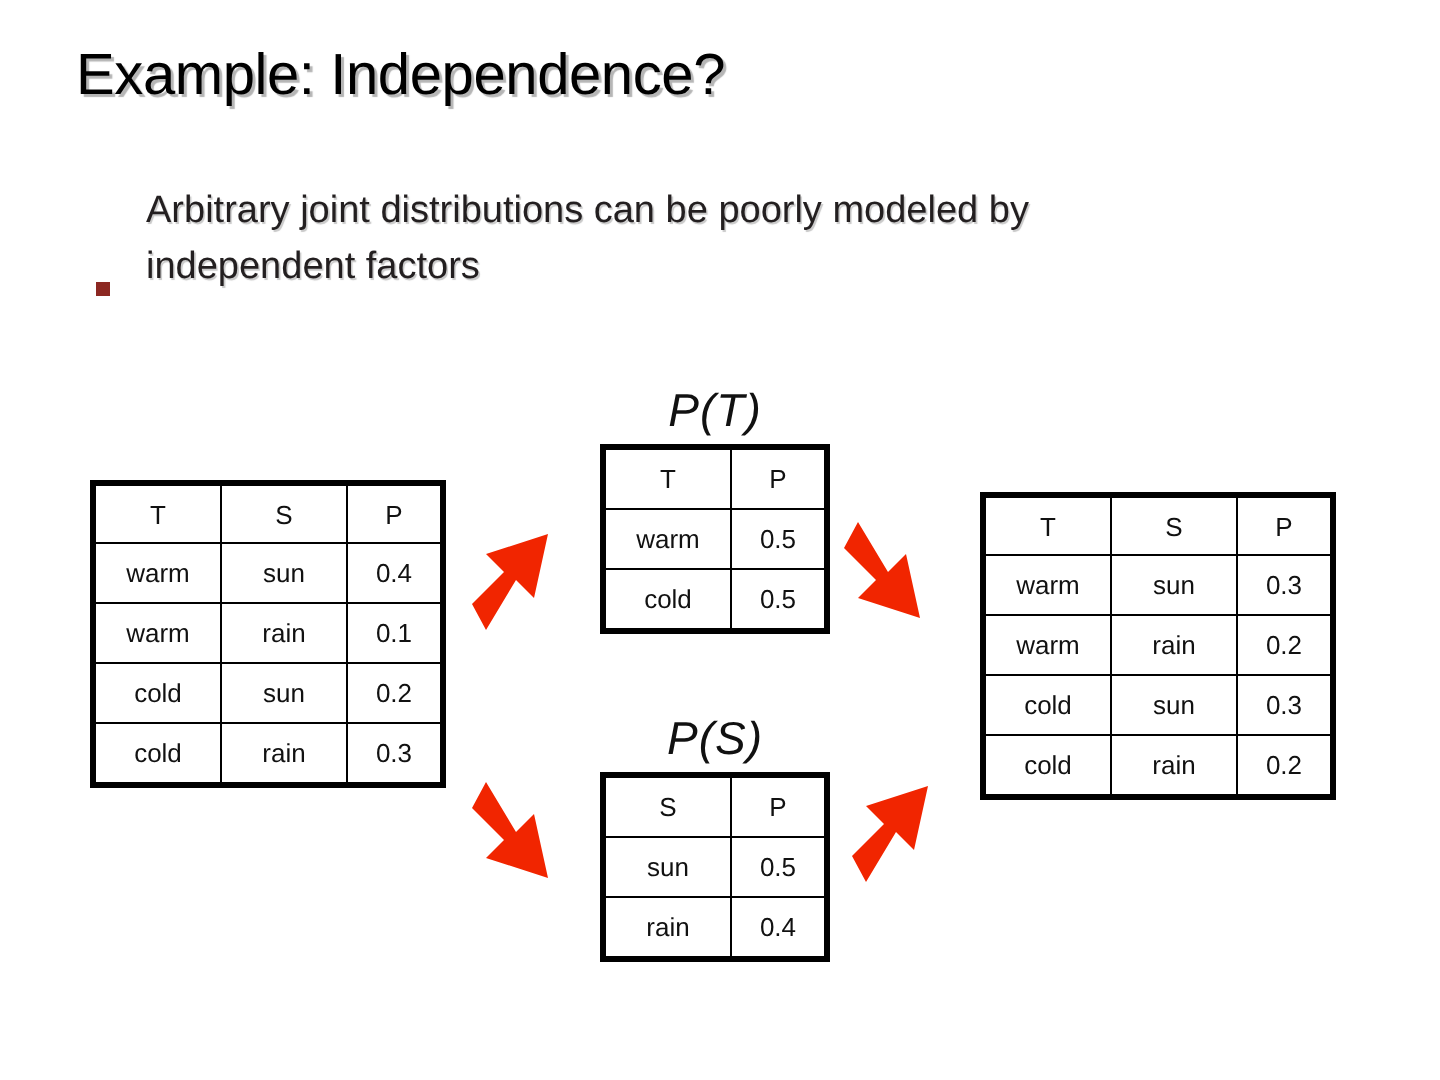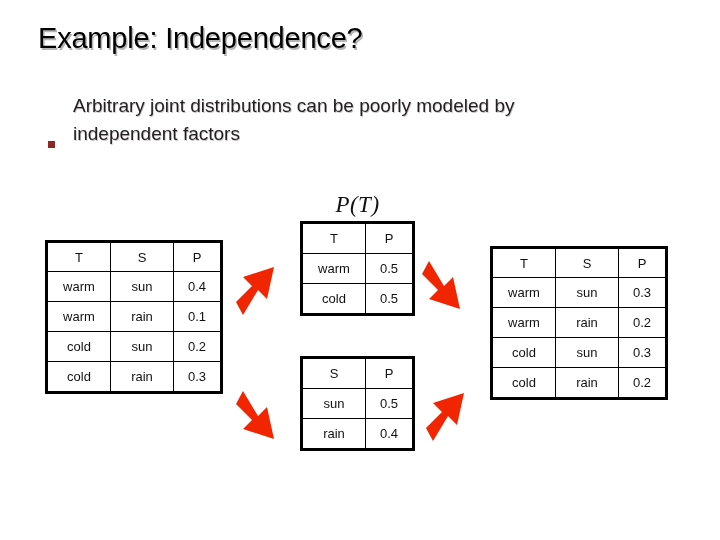--- a/index.html
+++ b/index.html
@@ -62,21 +62,21 @@
     left: 0;
     top: 0;
     width: 720px;
     height: 540px;
   }
 
   .group {
     position: absolute;
   }
   .math-label {
-    font-family: Liberation Serif, serif;
+    font-family: Liberation Sans, sans-serif;
     font-style: italic;
     font-size: 23px;
     color: #111;
     text-align: center;
     margin-bottom: 3px;
     letter-spacing: 0.5px;
     white-space: nowrap;
   }
 
   table.ptable {
@@ -187,20 +187,21 @@
         </tr>
         <tr>
           <td class="c-a">cold</td>
           <td class="c-c">0.5</td>
         </tr>
       </tbody>
     </table>
   </div>
 
   <div class="group" id="grp-ps">
+    <div class="math-label">P(S)</div>
     <table class="ptable t-narrow">
       <tbody>
         <tr class="hdr">
           <td class="c-a">S</td>
           <td class="c-c">P</td>
         </tr>
         <tr>
           <td class="c-a">sun</td>
           <td class="c-c">0.5</td>
         </tr>

